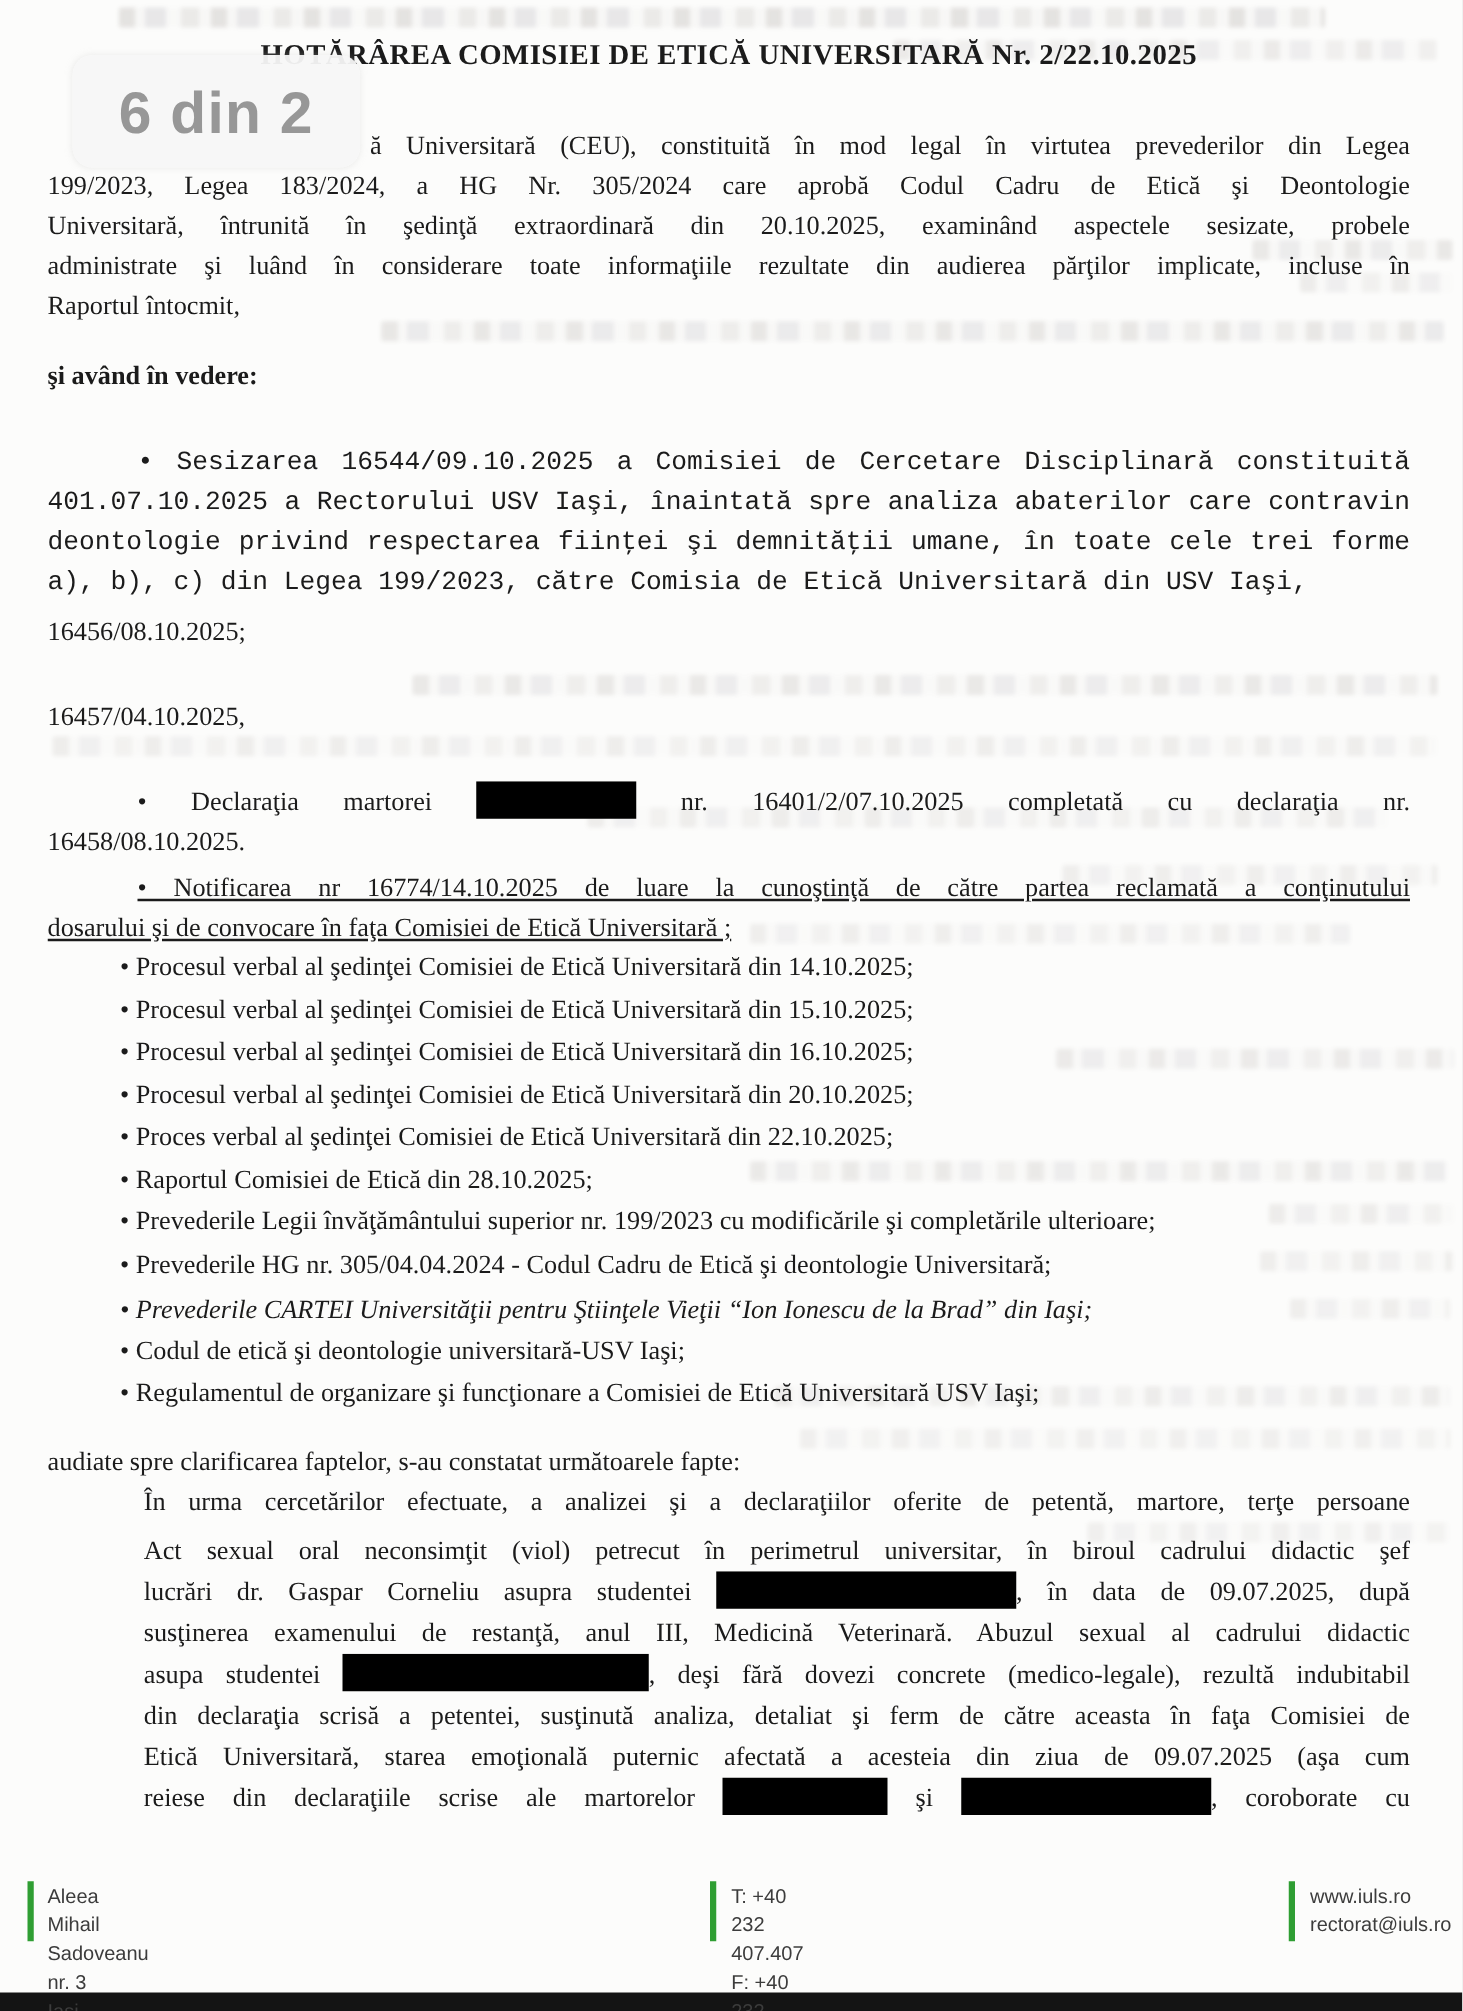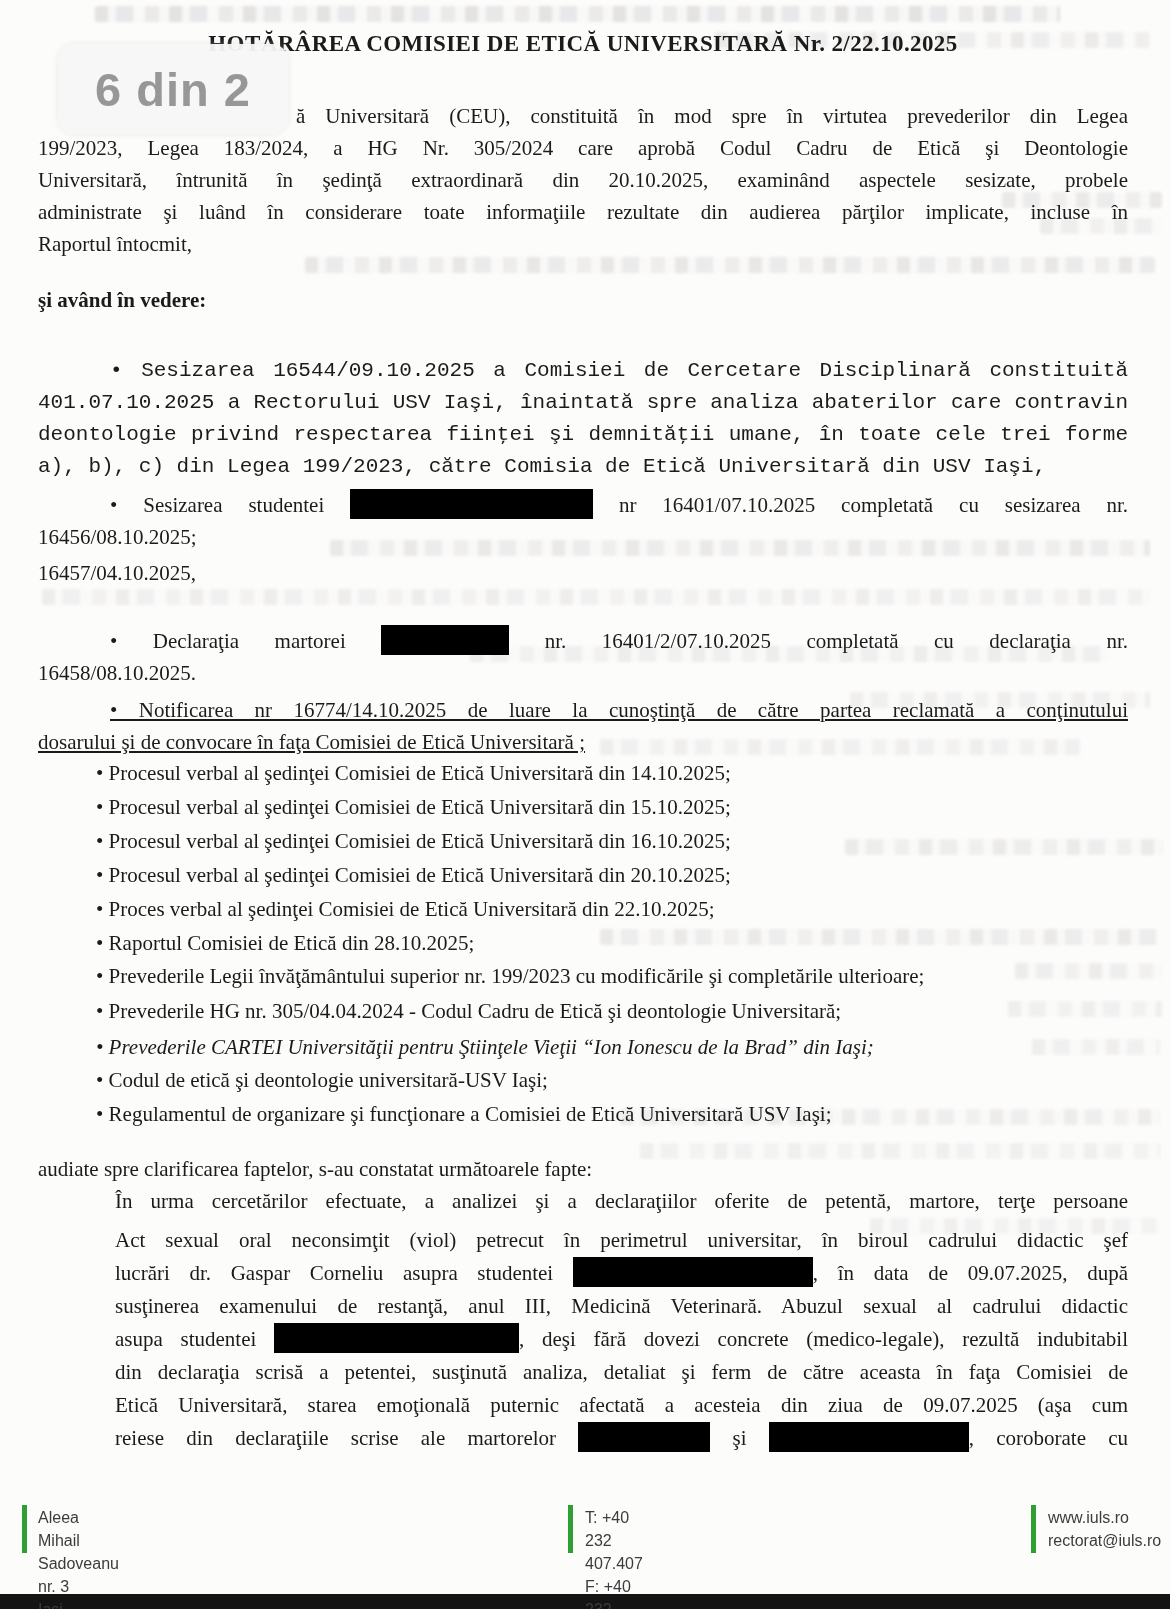--- a/index.html
+++ b/index.html
@@ -81,37 +81,36 @@
   <div class="bleed" style="left:620px;top:1109px;width:540px;opacity:.34"></div>
   <div class="bleed" style="left:640px;top:1143px;width:520px;opacity:.28"></div>
   <div class="bleed" style="left:870px;top:1218px;width:290px;opacity:.28"></div>
 
   <div class="doc-title">HOTĂRÂREA COMISIEI DE ETICĂ UNIVERSITARĂ Nr. 2/22.10.2025</div>
 
   <div class="page-badge">6 din 2</div>
 
   <div id="doc-body">
       <div class="block" style="top: 100px;">
-        <div class="line j" style="text-indent: 258px;">ă Universitară (CEU), constituită în mod spre în virtutea prevederilor din Legea</div>
+        <div class="line j" style="text-indent: 258px;">ă Universitară (CEU), constituită în mod legal în virtutea prevederilor din Legea</div>
         <div class="line j">199/2023, Legea 183/2024, a HG Nr. 305/2024 care aprobă Codul Cadru de Etică şi Deontologie</div>
         <div class="line j">Universitară, întrunită în şedinţă extraordinară din 20.10.2025, examinând aspectele sesizate, probele</div>
         <div class="line j">administrate şi luând în considerare toate informaţiile rezultate din audierea părţilor implicate, incluse în</div>
         <div class="line">Raportul întocmit,</div>
       </div>
       <div class="block bold" style="top: 284px;">
         <div class="line">şi având în vedere:</div>
       </div>
       <div class="block" style="top: 355px; font-family: Liberation Mono, monospace;">
         <div class="line j" style="text-indent: 72px;">• Sesizarea 16544/09.10.2025 a Comisiei de Cercetare Disciplinară constituită prin Decizia</div>
         <div class="line j">401.07.10.2025 a Rectorului USV Iaşi, înaintată spre analiza abaterilor care contravin normelor de etică şi</div>
         <div class="line j">deontologie privind respectarea fiinţei şi demnităţii umane, în toate cele trei forme ale art. 168, aliniat 4, lit.</div>
         <div class="line">a), b), c) din Legea 199/2023, către Comisia de Etică Universitară din USV Iaşi,</div>
       </div>
       <div class="block" style="top: 489px;">
-        <div class="line j" style="text-indent: 72px;">• Sesizarea studentei <span class="redact" style="width: 243px; background: rgb(0, 0, 0);"></span> nr 16401/07.10.2025 completată cu sesizarea nr.</div>
         <div class="line">16456/08.10.2025;</div>
       </div>
       <div class="block" style="top: 557px;">
         <div class="line">16457/04.10.2025,</div>
       </div>
       <div class="block" style="top: 625px;">
         <div class="line j" style="text-indent: 72px;">• Declaraţia martorei <span class="redact" style="width: 128px; background: rgb(0, 0, 0);"></span> nr. 16401/2/07.10.2025 completată cu declaraţia nr.</div>
         <div class="line">16458/08.10.2025.</div>
       </div>
       <div class="block" style="top: 694px; text-decoration: underline;">

